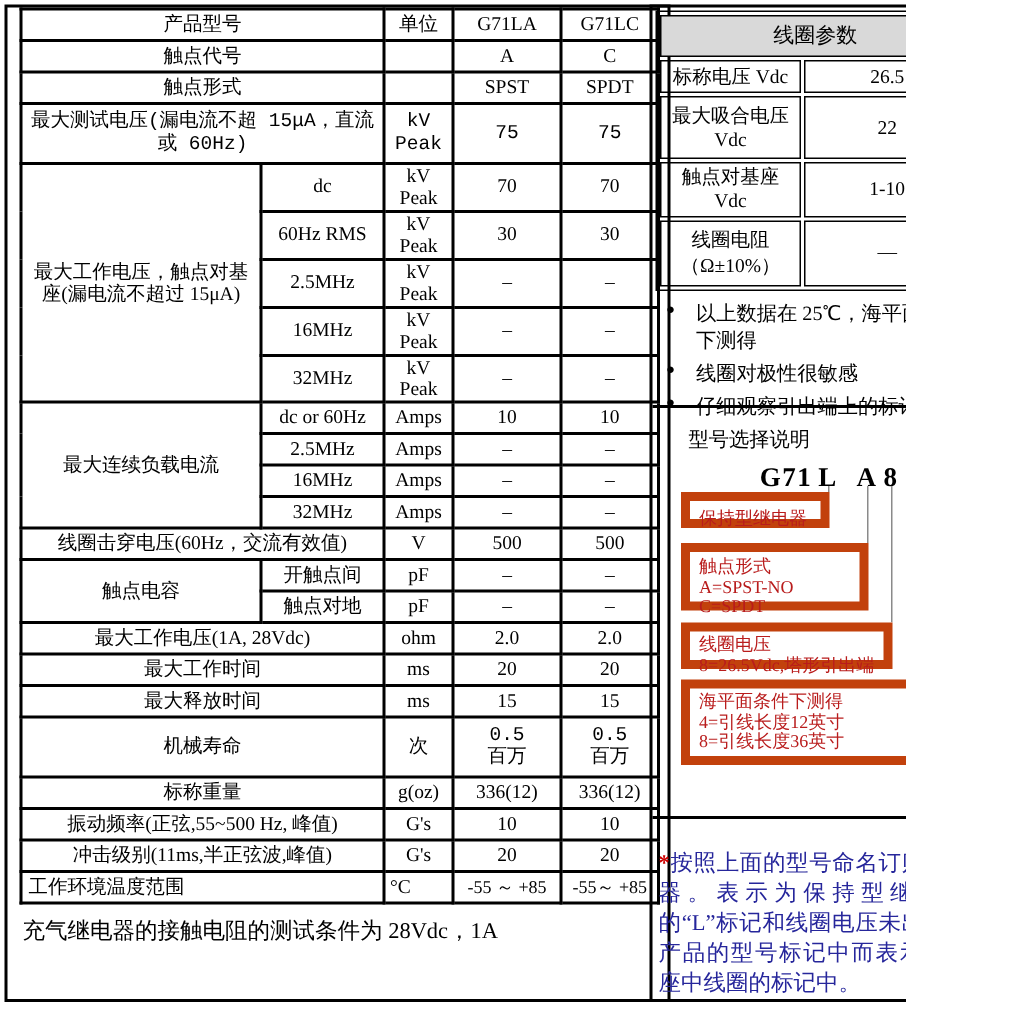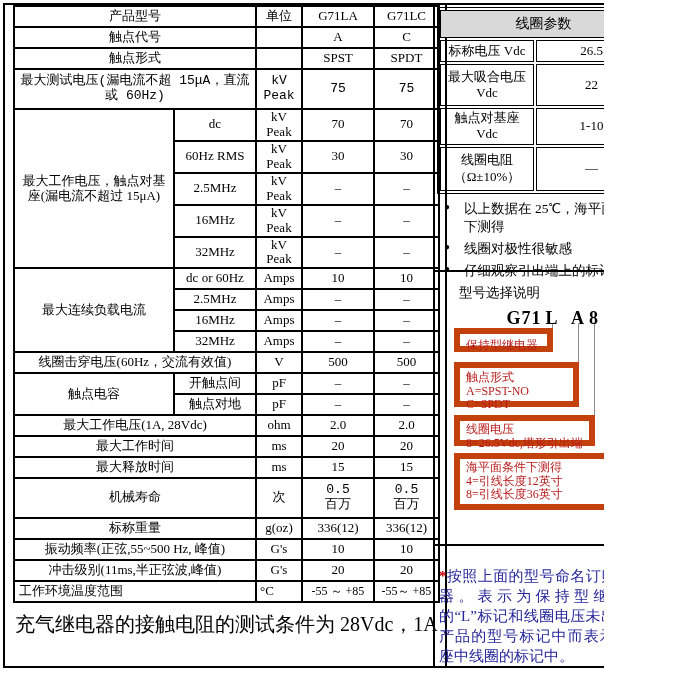--- a/index.html
+++ b/index.html
@@ -14,21 +14,21 @@
   table.spec td{border:2px solid #000;text-align:center;font-size:13px;
                 height:19px;line-height:1.15;padding:0 2px;overflow:hidden;}
   td.c-label{font-size:13px;padding:0 3px;}
   td.c-sub{font-size:12.5px;}
   td.c-unit{font-size:12px;padding:0 1px;}
   td.c-v1,td.c-v2{white-space:pre-line;font-size:13px;}
   tr.tall td{height:38px;font-family:Liberation Mono, monospace;}
   tr.row-left td.c-label{text-align:left;padding-left:4px;}
   tr.row-left td.c-unit{text-align:left;padding-left:3px;}
   tr.row-left td.c-v1,tr.row-left td.c-v2{font-size:12px;padding:0;margin-left:17px;}
-  .spec-footnote{margin:8px 0 0 10px;font-size:20px;}
+  .spec-footnote{margin:8px 0 0 10px;font-size:15px;}
 
   
   .right-box{position:absolute;left:433px;top:3px;width:221px;height:665px;
              border:2px solid #000;box-sizing:border-box;display:flex;flex-direction:column;}
   .sec1{height:267px;border-bottom:2px solid #000;box-sizing:border-box;padding:2px;}
   table.coil{width:100%;border-collapse:separate;border-spacing:2px;
              border:1px solid #000;box-sizing:border-box;}
   table.coil th{background:#d9d9d9;font-weight:400;font-size:14px;height:24px;
                 border:1px solid #000;}
   table.coil td{border:1px solid #000;text-align:center;font-size:13px;line-height:1.25;}

